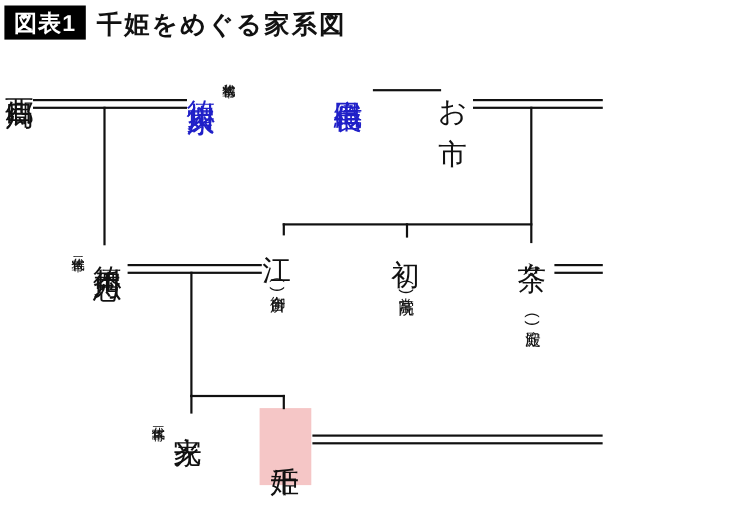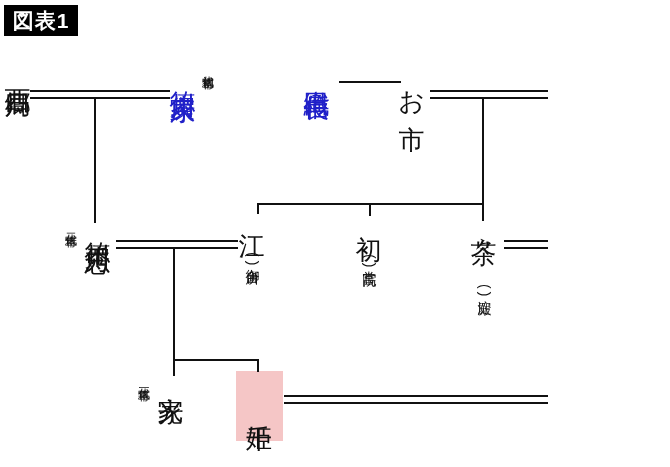--- a/index.html
+++ b/index.html
@@ -54,20 +54,21 @@
     position:absolute;height:5px;background:transparent;
     border-top:2px solid #111111;border-bottom:2px solid #111111;
   }
 </style>
 </head>
 <body>
 
 <div id="stage">
 
   <div class="badge">図表1</div>
+  <div class="title">千姫をめぐる家系図</div>
 
   <div class="person" style="left:5px;top:69px;">西郷局</div>
   <div class="person blue" style="left:170px;top:70px;">徳川家康</div>
   <div class="anno" style="left:202px;top:66px;">初代将軍</div>
   <div class="person blue" style="left:304px;top:70px;">織田信長</div>
   <div class="person" style="left:399px;top:72px;">お市</div>
   <div class="person" style="left:550px;top:70px;">浅井長政</div>
 
   <div class="person" style="left:85px;top:221px;">徳川秀忠</div>
   <div class="anno" style="left:65px;top:224px;">二代将軍</div>

